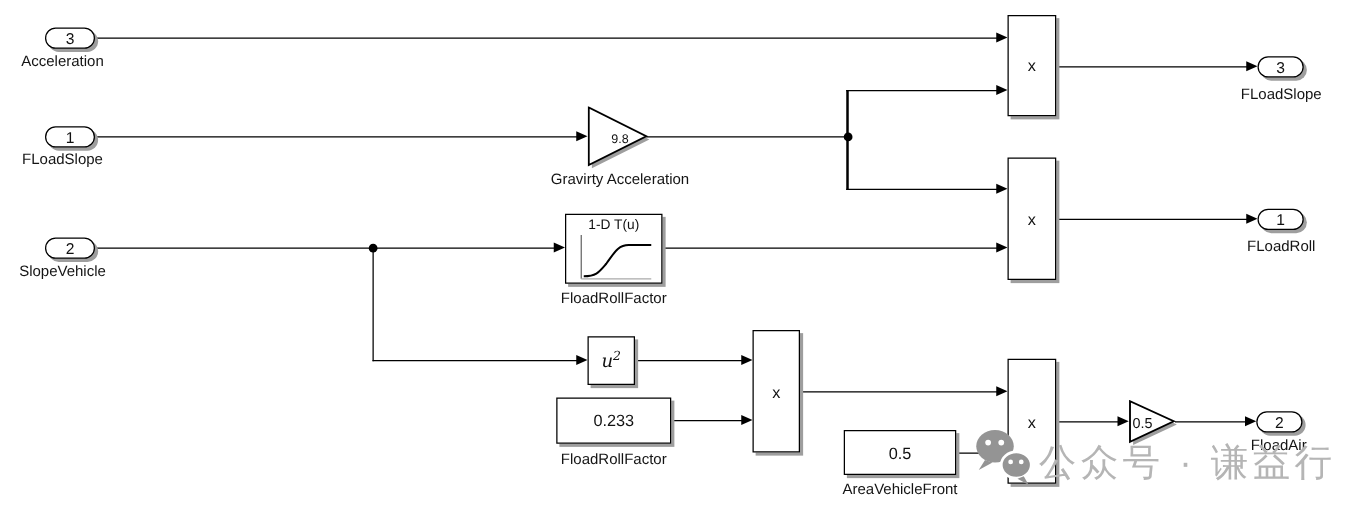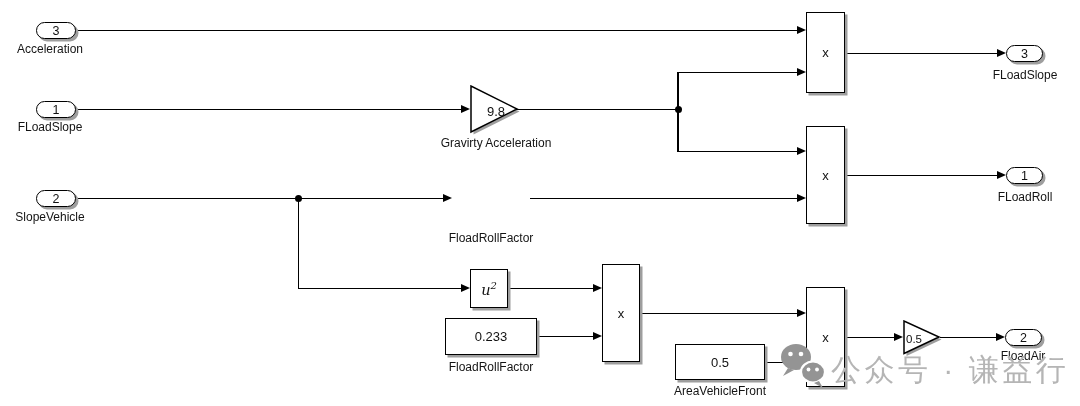--- a/index.html
+++ b/index.html
@@ -103,24 +103,32 @@
   <div class="blk port" style="left:36px;top:190px;width:40px;height:17px">
     <span>2</span>
   </div>
   <div class="lbl" style="left:50px;top:210px">SlopeVehicle</div>
 
   <div class="tri" style="left:470px;top:85px;width:52px;height:52px">
     <svg width="52" height="52" viewBox="0 0 52 52">
       <polygon points="3.5,3.5 3.5,49.5 49.5,26.5" fill="#9e9e9e"></polygon>
       <polygon points="1,1 1,47 47,24" fill="#ffffff" stroke="#000000" stroke-width="1.5"></polygon>
     </svg>
-    <span class="val" style="padding-right:16px;font-size:13px">9.8</span>
+    <span class="val" style="padding-right:16px;font-size:10px">9.8</span>
   </div>
   <div class="lbl" style="left:496px;top:136px">Gravirty Acceleration</div>
 
+  <div class="blk" style="left:452px;top:171px;width:78px;height:56px">
+    <span class="lookup-title">1-D T(u)</span>
+    <svg class="lookup-curve" width="72" height="38" viewBox="0 0 72 38">
+      <line x1="10" y1="1" x2="10" y2="36" stroke="#666" stroke-width="1"></line>
+      <path d="M12,34 C22,34 24,31 30,24 C36,16 39,9 48,9 L66,9" fill="none" stroke="#000" stroke-width="1.6"></path>
+      <line x1="10" y1="36" x2="66" y2="36" stroke="#aaa" stroke-width="1"></line>
+    </svg>
+  </div>
   <div class="lbl" style="left:491px;top:231px">FloadRollFactor</div>
 
   <div class="blk" style="left:470px;top:269px;width:38px;height:39px">
     <span class="sq-expr"><span>u</span><sup>2</sup></span>
   </div>
 
   <div class="blk const" style="left:445px;top:318px;width:92px;height:37px">
     <span>0.233</span>
   </div>
   <div class="lbl" style="left:491px;top:360px">FloadRollFactor</div>

